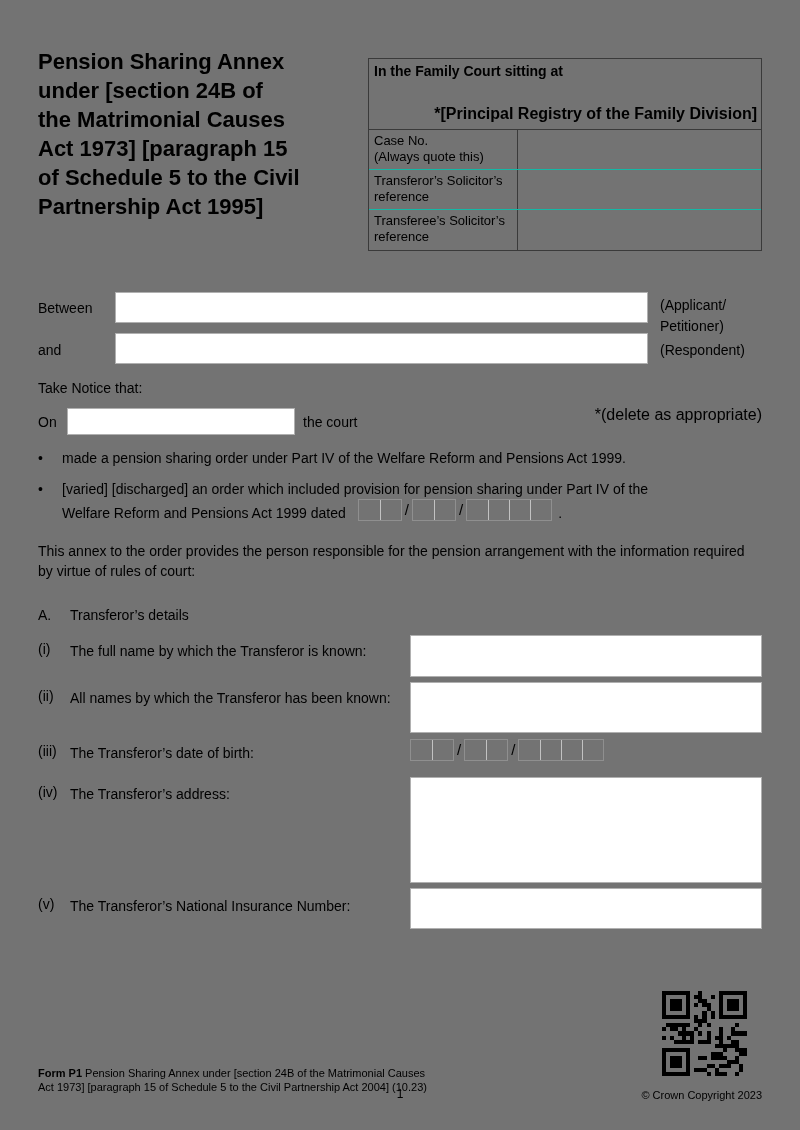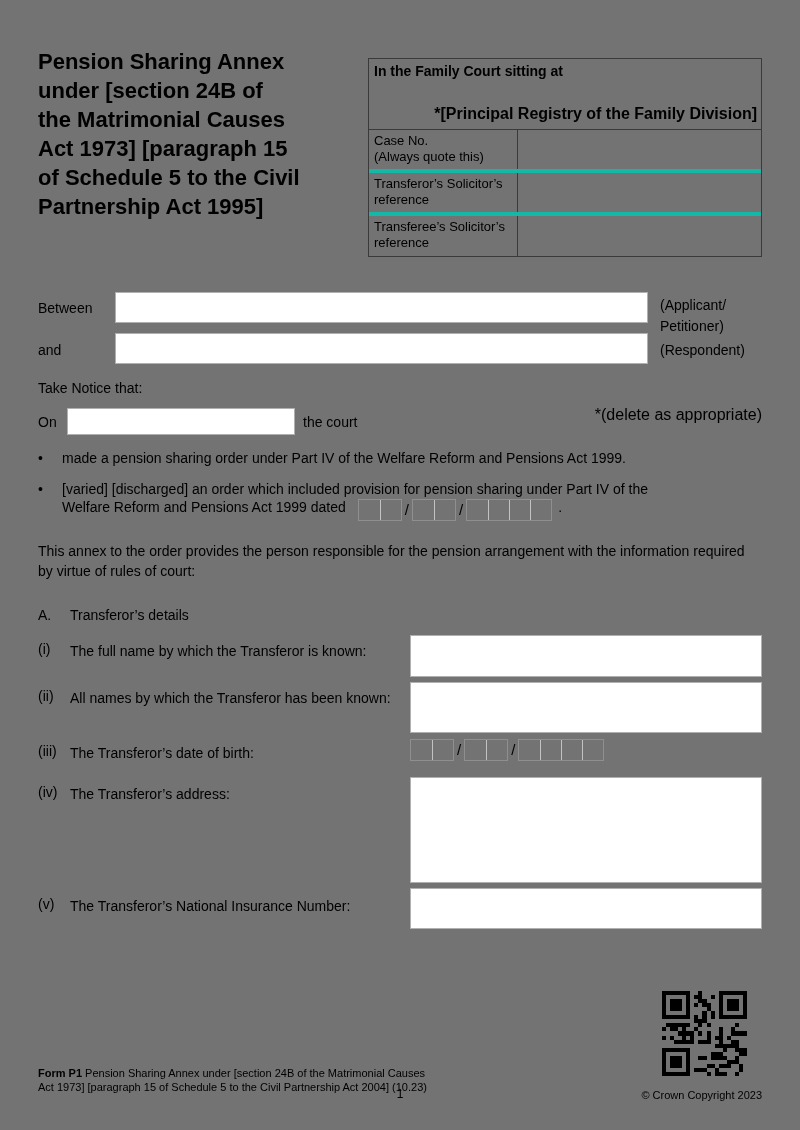--- a/index.html
+++ b/index.html
@@ -9,40 +9,40 @@
   .abs{position:absolute}
   .b{font-weight:bold}
 
   .title{left:38px;top:47px;width:345px;font-size:22px;line-height:29px;font-weight:bold}
   .title span{display:block}
 
   .court{left:368px;top:58px;width:394px;border:1px solid #3a3a3a;font-size:13px}
   .court-r1{position:relative;height:71px;border-bottom:1px solid #3a3a3a}
   .court-hdr{position:absolute;left:5px;top:4px;font-weight:bold;font-size:14px}
   .court-reg{position:absolute;right:4px;bottom:6px;font-weight:bold;font-size:16px}
-  .court-row{display:flex;border-bottom:4px solid #14b8a6}
+  .court-row{display:flex;border-bottom:1px solid #14b8a6}
   .court-row:last-child{border-bottom:none}
   .court-lbl{width:149px;border-right:1px solid #3a3a3a;padding:3px 5px 4px 5px;line-height:16px}
   .court-val{flex:1}
   .court-row.r2{min-height:38px}
   .court-row.r3,.court-row.r4{min-height:40px}
 
   .ibox{border:1px solid #b0b0b0;background:#fff}
 
   .lab{font-weight:normal;font-size:14px}
   .note{font-size:16px}
 
   .bullet-line{display:flex}
   .bullet-dot{width:24px}
 
   .dgrp{display:inline-flex;border:1px solid #8f8f8f;height:22px}
   .dcell{width:21px;height:20px;border-left:1px solid #c2c2c2}
   .dcell:first-child{border-left:none}
   .dslash{font-size:15px;padding:0 3px;line-height:22px}
-  .drow{display:flex;align-items:flex-start}
+  .drow{display:flex;align-items:flex-end}
 
   .item-num{left:38px;width:30px}
   .item-lbl{left:70px;width:335px;line-height:20px}
 
   .footer-text{left:38px;top:1066px;width:405px;font-size:11px;line-height:14px}
   .pageno{left:0;top:1087px;width:800px;text-align:center;font-size:12px}
   .copyright{right:38px;top:1089px;font-size:11px}
   .qr{left:662px;top:991px;width:85px;height:85px}
 </style>
 </head>

